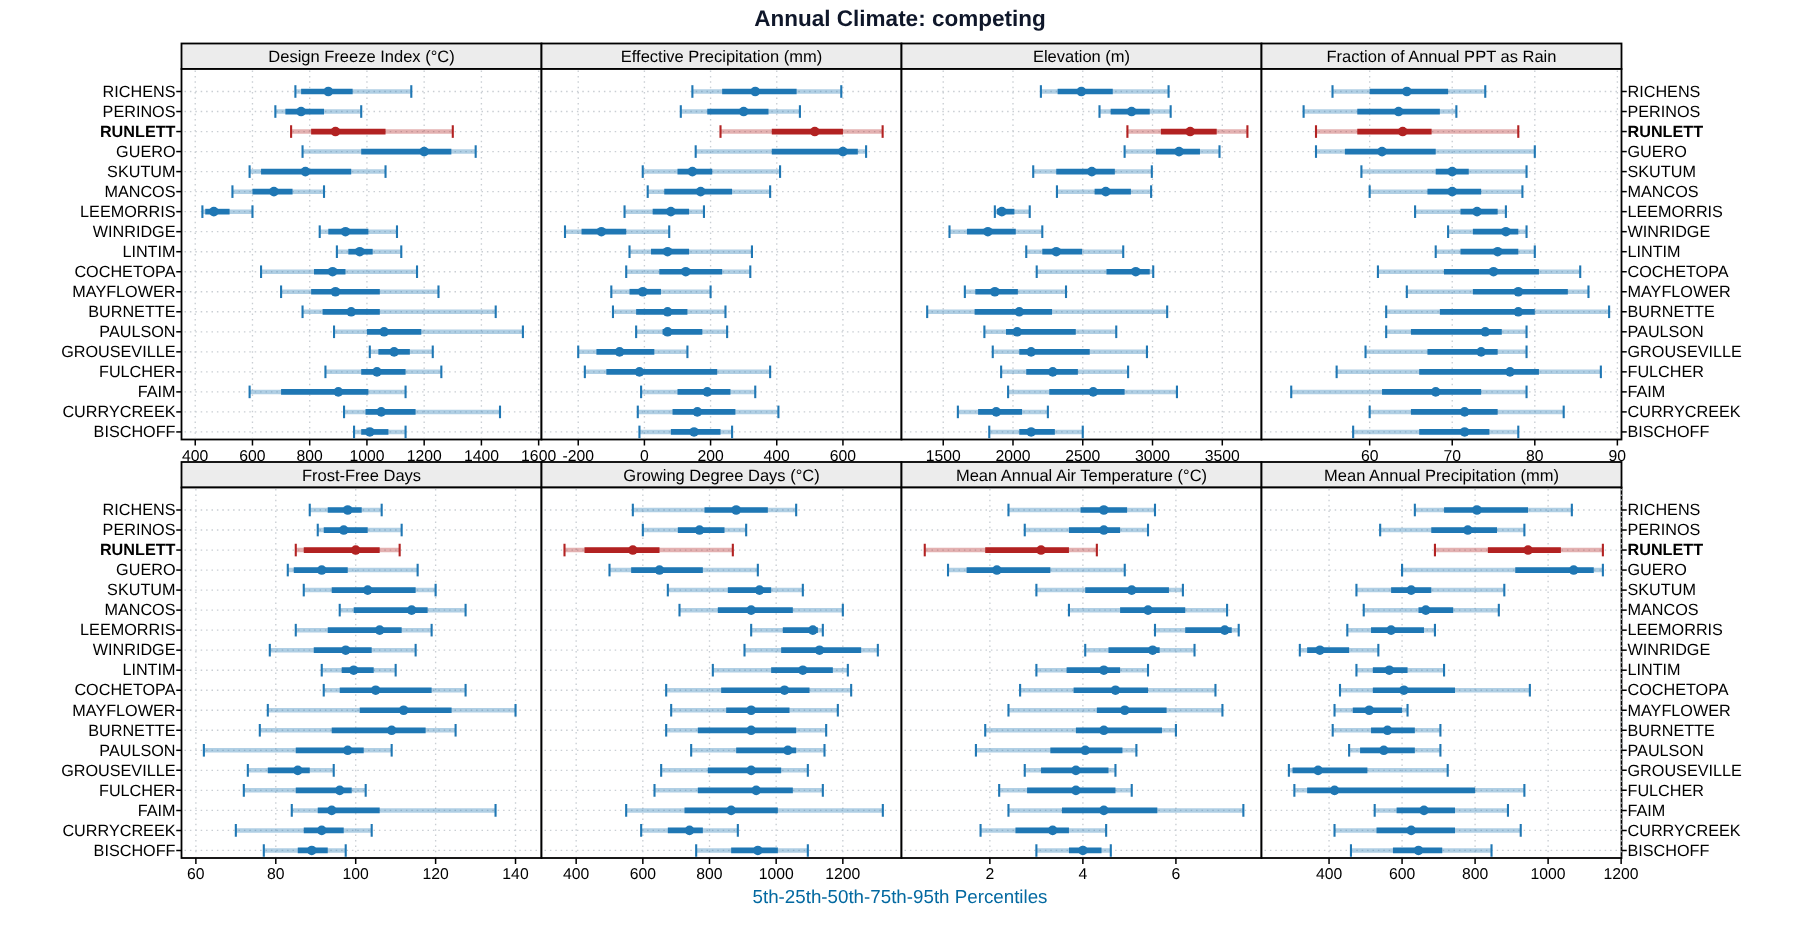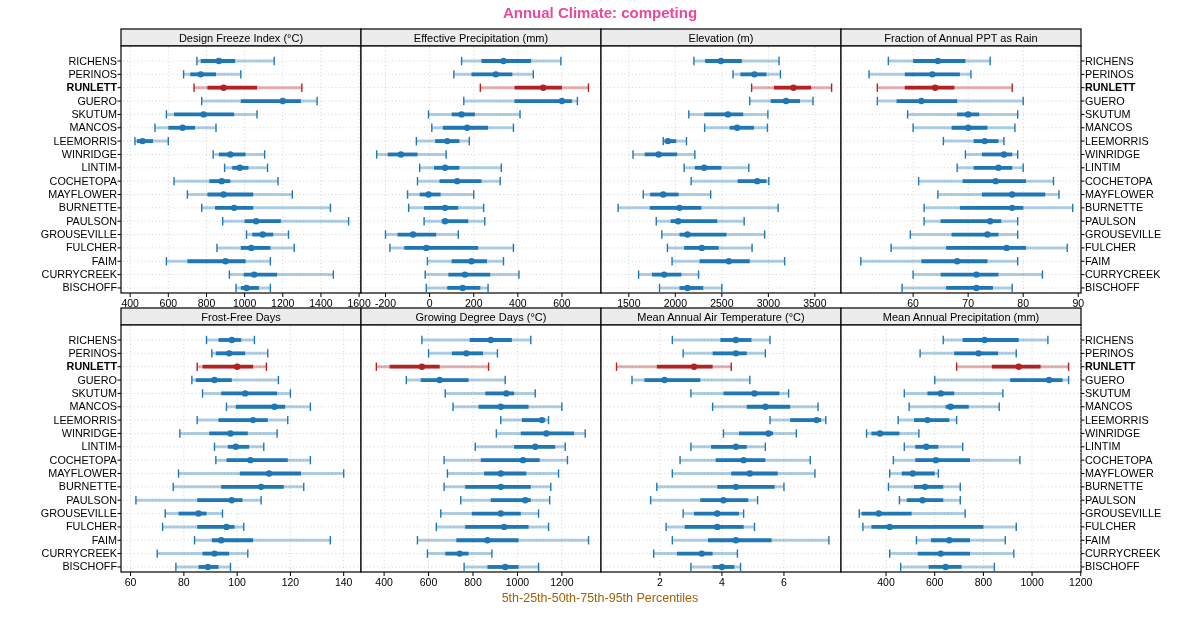--- a/index.html
+++ b/index.html
@@ -1,21 +1,21 @@
 <!DOCTYPE html>
 <html><head>
 <meta charset="utf-8">
 <style>
   html,body{margin:0;padding:0;background:#fff;}
   #page{position:relative;width:1200px;height:625px;background:#fff;overflow:hidden;
         font-family:"Liberation Sans","DejaVu Sans",sans-serif;}
   #chart-title{position:absolute;top:4px;left:0;width:1200px;text-align:center;
-        font-size:15px;font-weight:bold;color:#ec4899;}
+        font-size:15px;font-weight:bold;color:#0f172a;}
   #chart-footer{position:absolute;top:591px;left:0;width:1200px;text-align:center;
-        font-size:12.5px;color:#a16207;}
+        font-size:12.5px;color:#0369a1;}
   svg{position:absolute;top:0;left:0;}
   svg text{font-family:"Liberation Sans","DejaVu Sans",sans-serif;}
 </style>
 </head>
 <body>
 
 <div id="page">
   <div id="chart-title">Annual Climate: competing</div>
   <svg id="chart" width="1200" height="625">
       <g>

